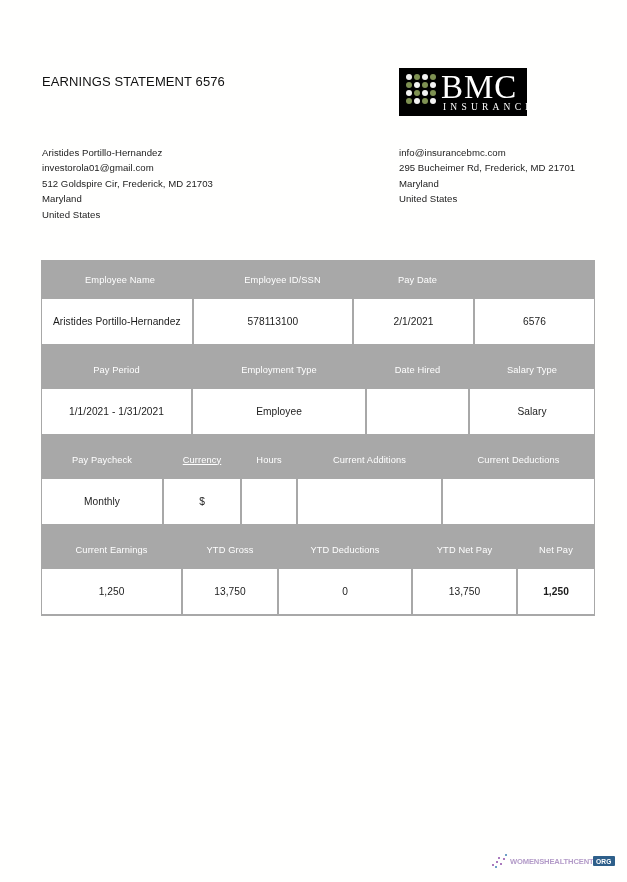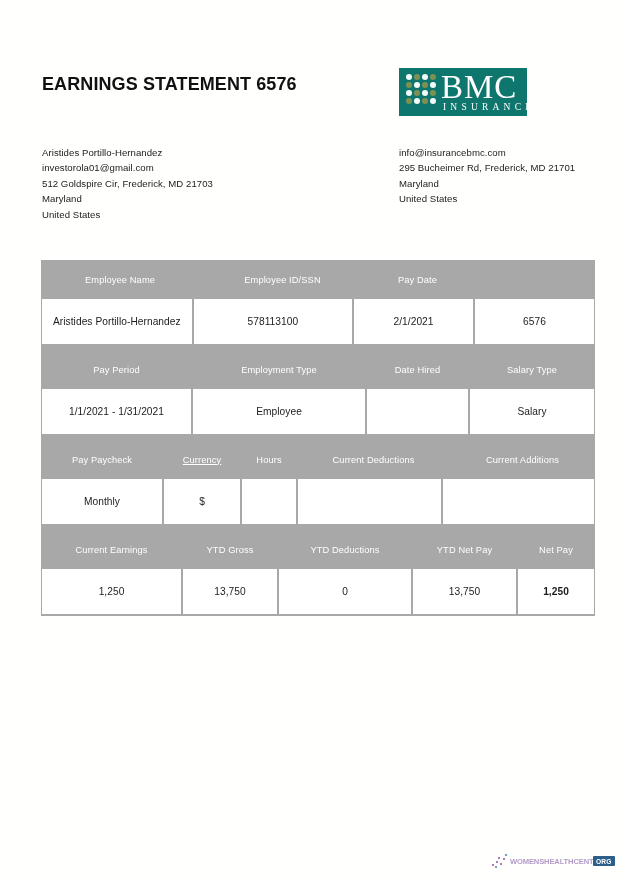--- a/index.html
+++ b/index.html
@@ -20,33 +20,33 @@
     position: absolute;
     inset: 0;
     background: #fffffe;
   }
 
   
   .doc-title {
     position: absolute;
     left: 42px;
     top: 74px;
-    font-size: 18px;
-    font-weight: bold;
+    font-size: 13px;
+    font-weight: normal;
     letter-spacing: 0.1px;
     color: #111111;
   }
 
   .logo {
     position: absolute;
     left: 399px;
     top: 68px;
     width: 128px;
     height: 48px;
-    background: #0f766e;
+    background: #000000;
     overflow: hidden;
   }
   .logo-dots {
     position: absolute;
     left: 7px;
     top: 6px;
     width: 30px;
     height: 30px;
     display: grid;
     grid-template-columns: repeat(4, 1fr);
@@ -253,22 +253,22 @@
         <div class="data-cell" style="width: 149px;">1/1/2021 - 1/31/2021</div>
         <div class="data-cell" style="width: 172px;">Employee</div>
         <div class="data-cell" style="width: 101px;"></div>
         <div class="data-cell" style="width: 124px;">Salary</div>
       </div>
       <div class="sec-gap"></div>
       <div class="hdr-row">
         <div class="hdr-cell" style="width: 122px;">Pay Paycheck</div>
         <div class="hdr-cell" style="width: 78px; text-decoration: underline;">Currency</div>
         <div class="hdr-cell" style="width: 56px;">Hours</div>
+        <div class="hdr-cell" style="width: 145px;">Current Additions</div>
         <div class="hdr-cell" style="width: 153px;">Current Deductions</div>
-        <div class="hdr-cell" style="width: 145px;">Current Additions</div>
       </div>
       <div class="data-row">
         <div class="data-cell" style="width: 120px;">Monthly</div>
         <div class="data-cell" style="width: 76px;">$</div>
         <div class="data-cell" style="width: 54px;"></div>
         <div class="data-cell" style="width: 143px;"></div>
         <div class="data-cell" style="width: 151px;"></div>
       </div>
       <div class="sec-gap"></div>
       <div class="hdr-row">

